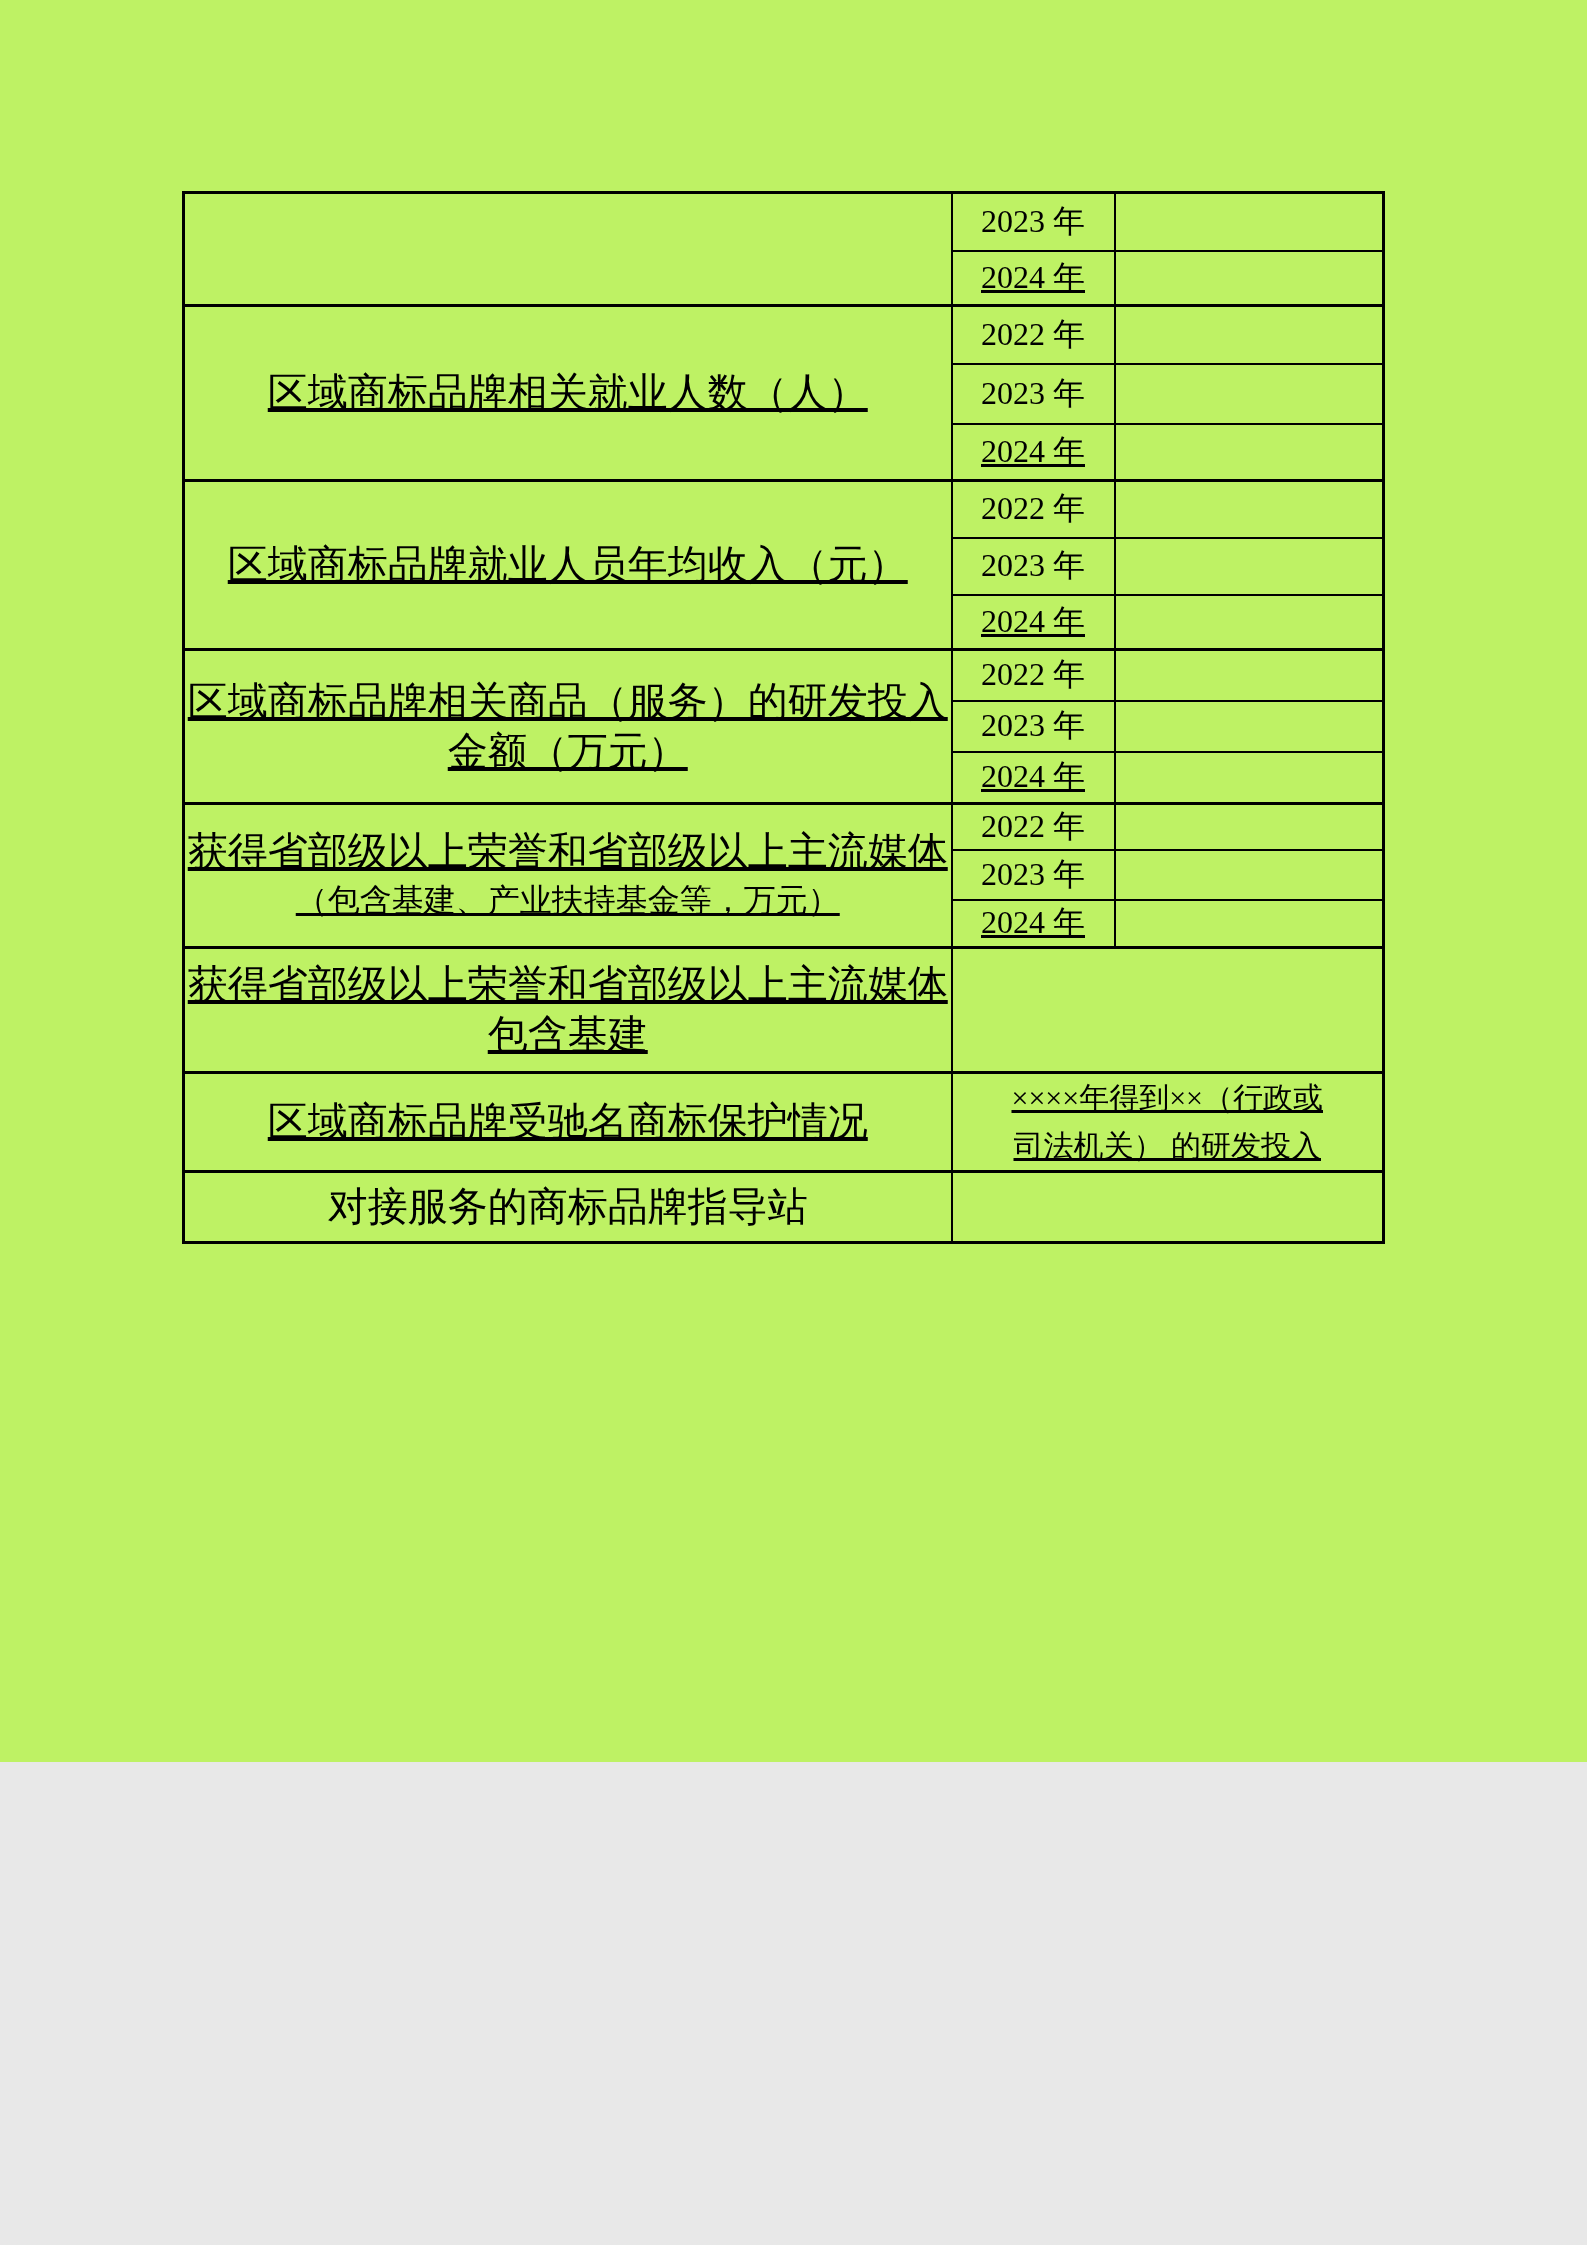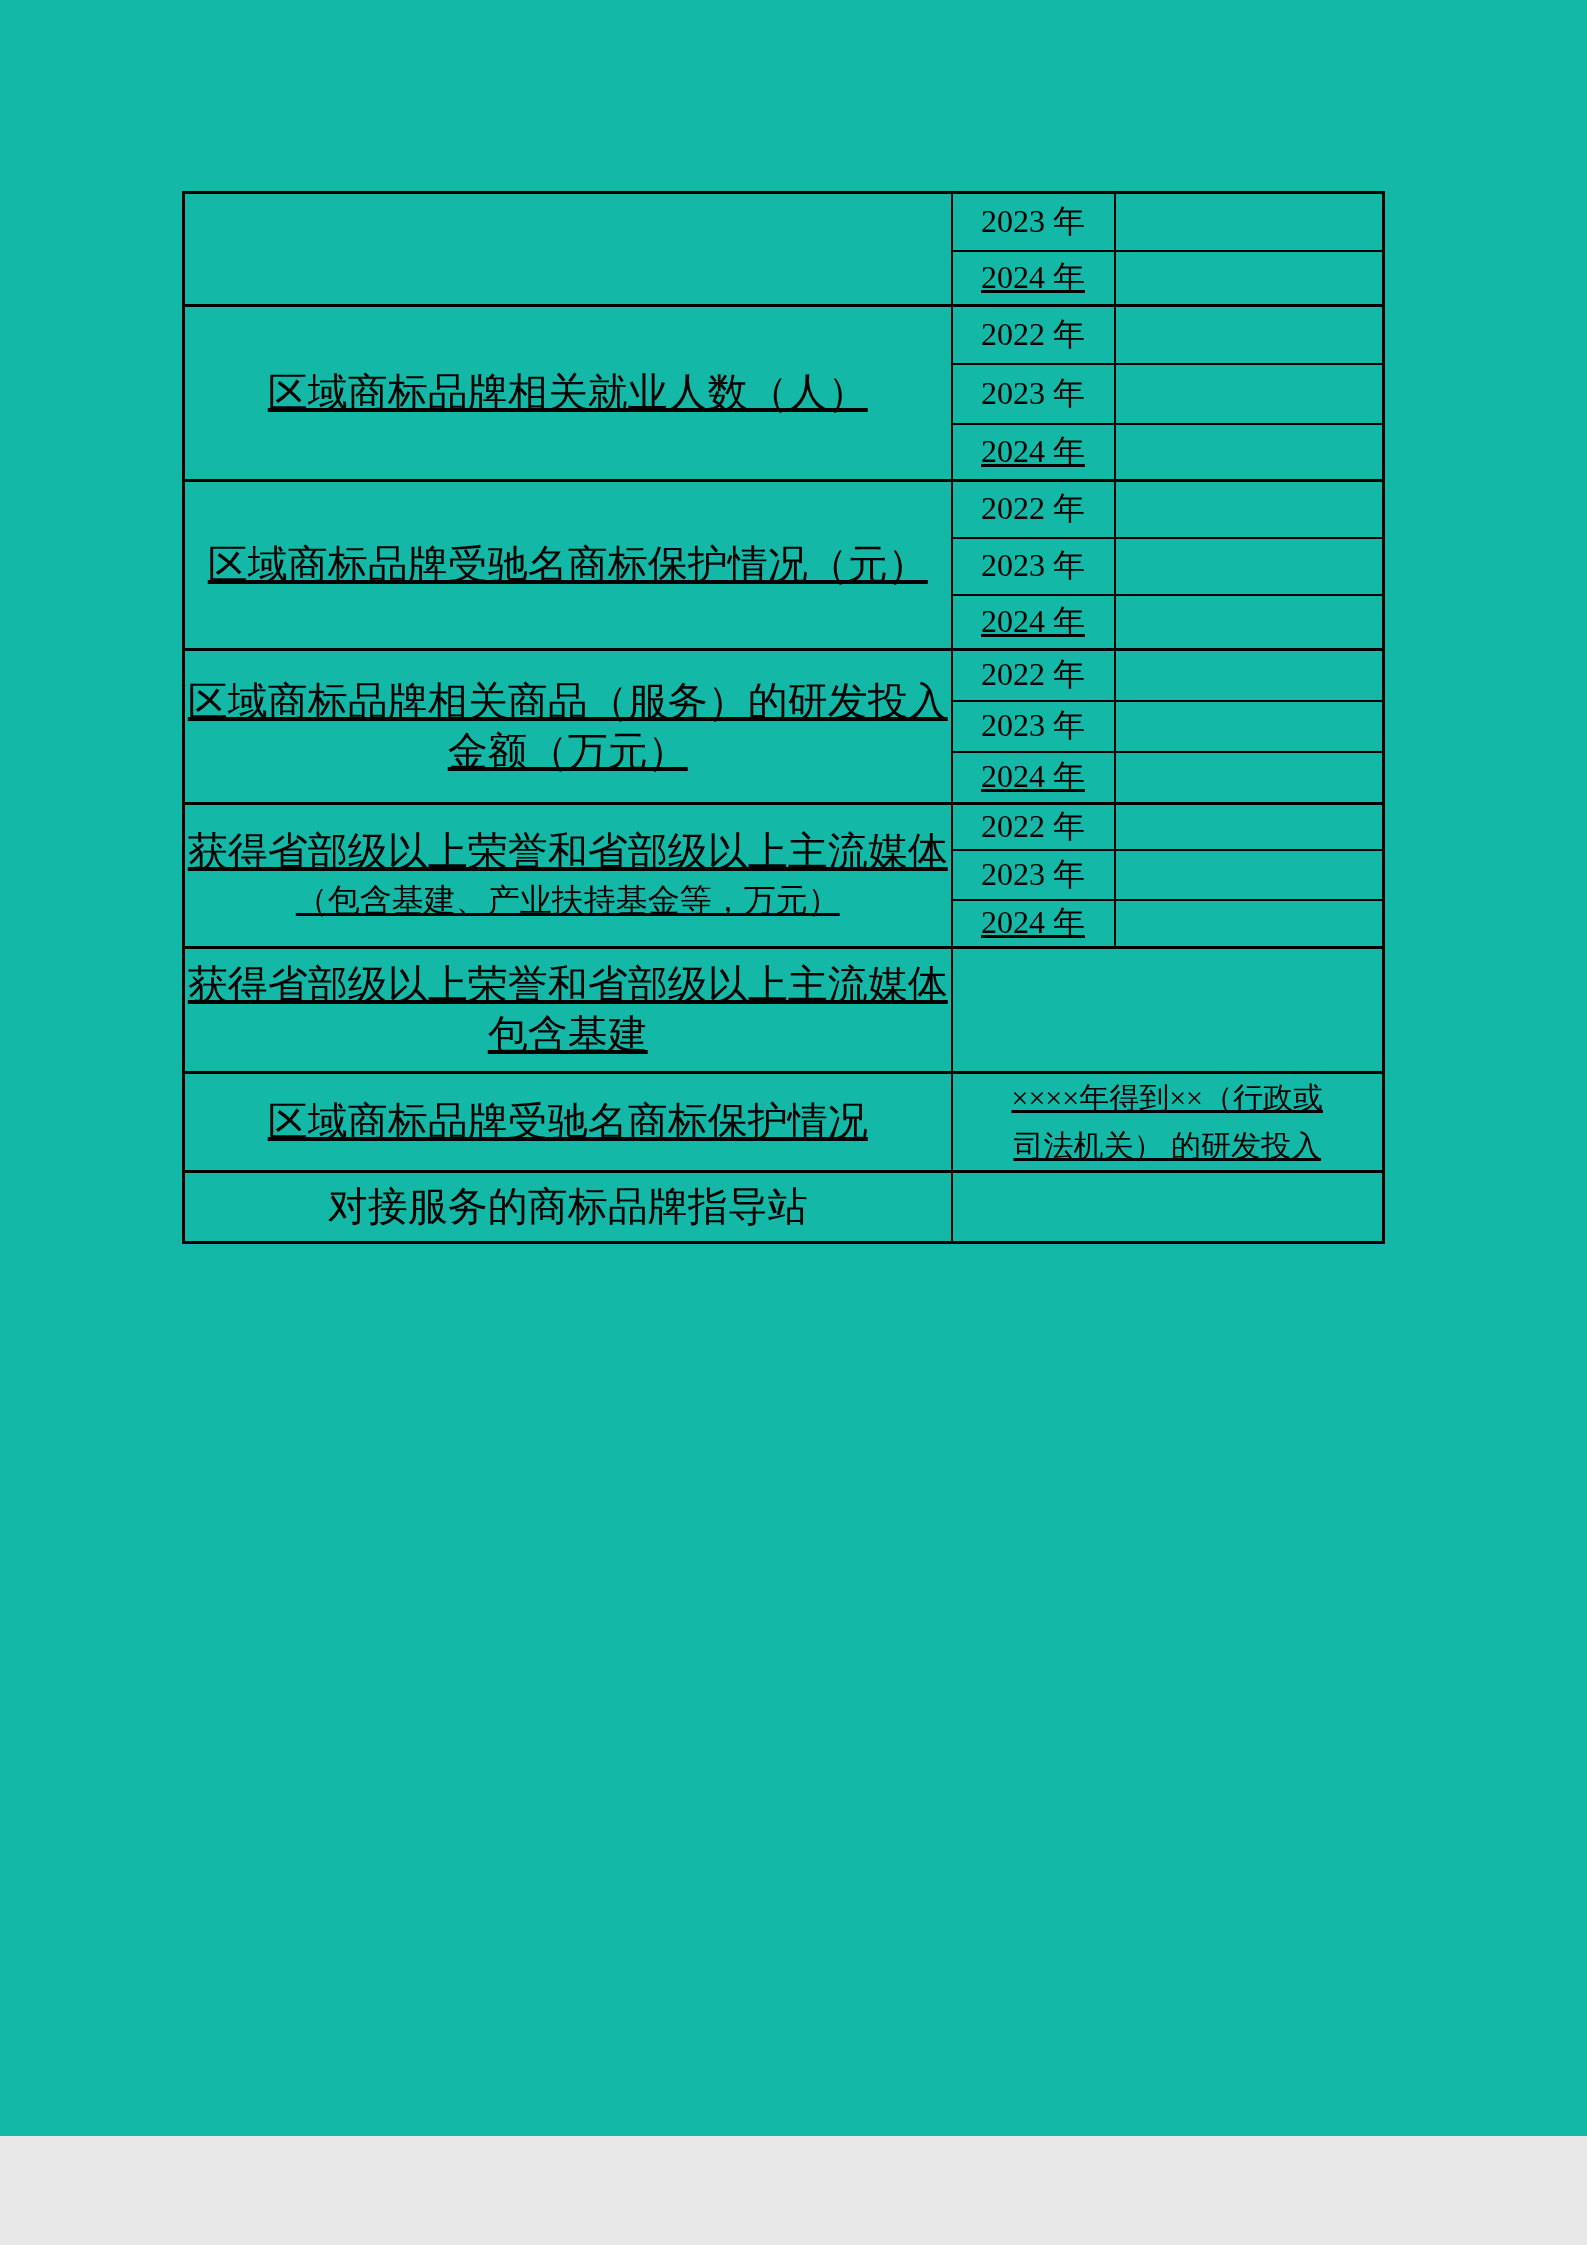--- a/index.html
+++ b/index.html
@@ -1,20 +1,20 @@
 <!DOCTYPE html>
 <html><head>
 <meta charset="utf-8">
 <style>
   html, body { margin: 0; padding: 0; background: #e8e8e8; }
   .page {
     position: relative;
     width: 1587px;
-    height: 2136px;
-    background: #14b8a6;
+    height: 1762px;
+    background: #bef264;
     overflow: hidden;
     font-family: "Liberation Serif", "DejaVu Serif", serif;
     color: #000000;
   }
   table.form {
     position: absolute;
     left: 182px;
     top: 191px;
     width: 1200px;
     border-collapse: collapse;
@@ -74,21 +74,21 @@
         <td class="yc tb">2023 年</td>
         <td class="vc tb"></td>
       </tr>
       <tr style="height:57px">
         <td class="yc kb">2024 年</td>
         <td class="vc kb"></td>
       </tr>
 
       <tr style="height:57px">
         <td class="lc kb" rowspan="3">
-          <div class="lab">区域商标品牌受驰名商标保护情况（元）</div>
+          <div class="lab">区域商标品牌就业人员年均收入（元）</div>
         </td>
         <td class="yc tb">2022 年</td>
         <td class="vc tb"></td>
       </tr>
       <tr style="height:57px">
         <td class="yc tb">2023 年</td>
         <td class="vc tb"></td>
       </tr>
       <tr style="height:55px">
         <td class="yc kb">2024 年</td>

